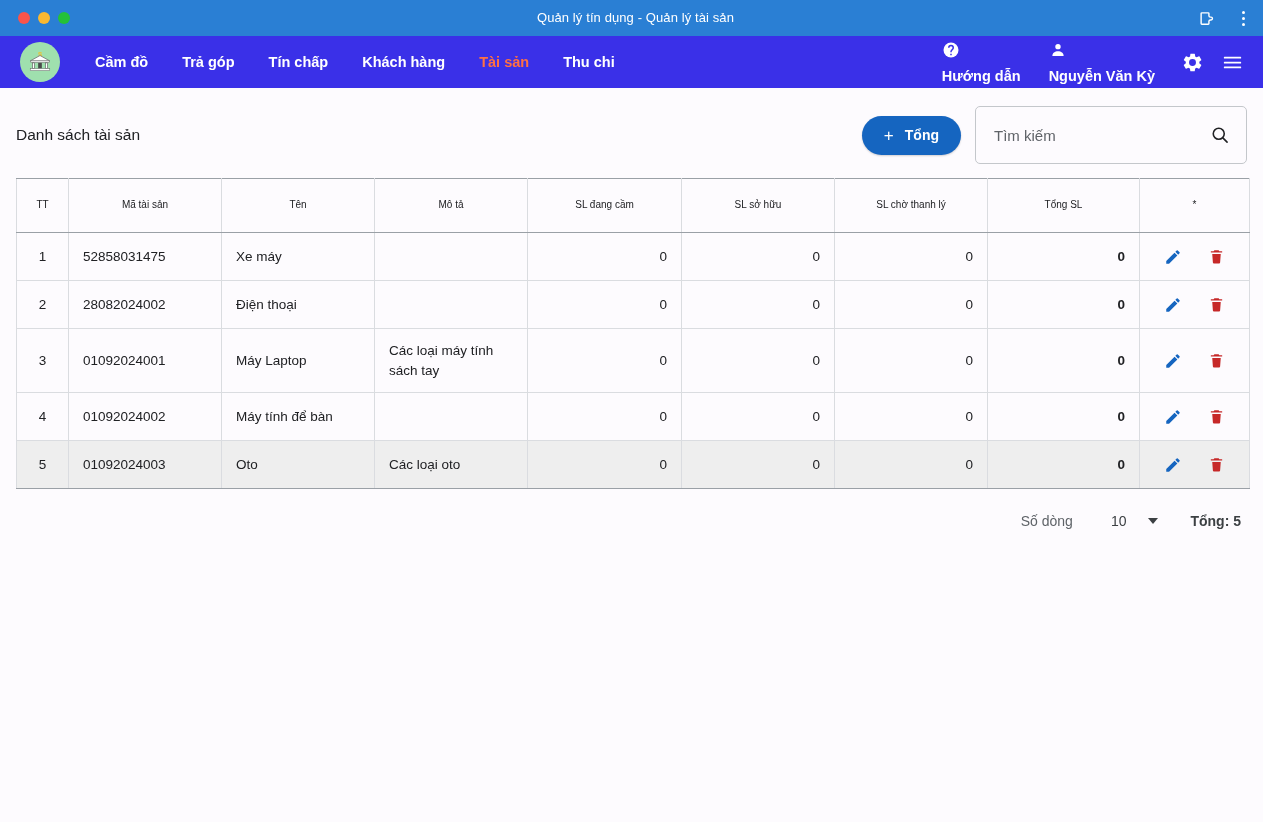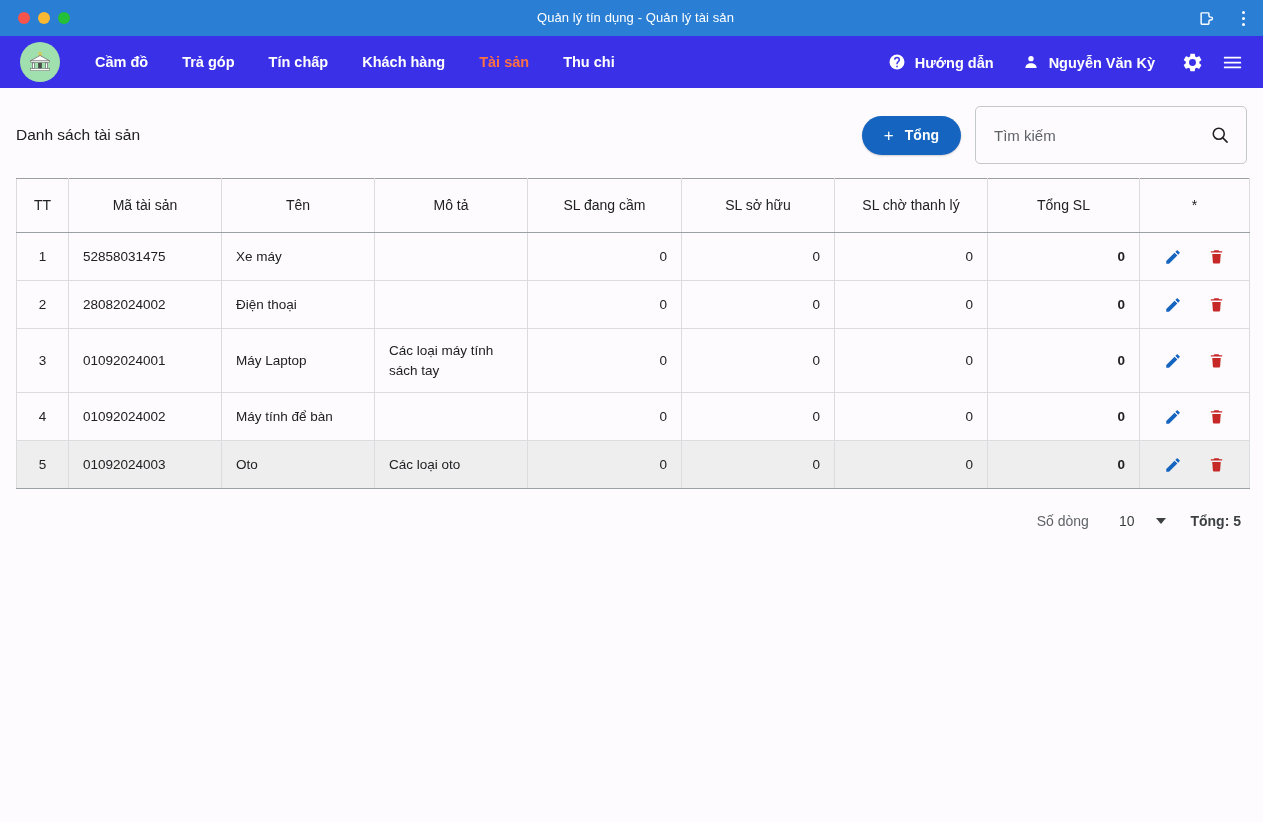--- a/index.html
+++ b/index.html
@@ -106,28 +106,29 @@
   .nav-link.active { color: #ff7043; }
 
   .nav-right {
     margin-left: auto;
     display: flex;
     align-items: center;
     gap: 0;
   }
   .nav-item {
     display: flex;
-    align-items: flex-end;
+    align-items: flex-start;
     gap: 9px;
     color: #fff;
     font-size: 14.5px;
     font-weight: bold;
     padding: 6px 14px;
     cursor: pointer;
     white-space: nowrap;
+    flex-direction: column;
   }
   .icon-btn {
     display: flex; align-items: center; justify-content: center;
     color: #fff;
     width: 34px; height: 34px;
     cursor: pointer;
     margin-left: 6px;
   }
 
   
@@ -192,21 +193,21 @@
   .search-icon { color: #202124; display: flex; align-items: center; cursor: pointer; }
 
   
   table.data {
     width: 100%;
     border-collapse: collapse;
     background: #fdfbfe;
     table-layout: fixed;
   }
   table.data th {
-    font-size: 14px;
+    font-size: 10px;
     font-weight: normal;
     color: #202124;
     text-align: center;
     vertical-align: middle;
     padding: 12px 10px;
     border: 1px solid #dadce0;
     border-top: 1px solid #9aa0a6;
     border-bottom: 1px solid #9aa0a6;
     height: 54px;
     line-height: 1.25;
@@ -255,21 +256,21 @@
   col.w-sl2  { width: 153px; }
   col.w-sl3  { width: 153px; }
   col.w-tong { width: 152px; }
   col.w-act  { width: 110px; }
 
   
   .table-footer {
     display: flex;
     align-items: center;
     justify-content: flex-end;
-    gap: 8px;
+    gap: 16px;
     padding: 24px 6px 0 0;
     font-size: 14px;
     color: #5f6368;
   }
   .rows-label { margin-right: 22px; }
   .rows-select {
     display: flex;
     align-items: center;
     gap: 22px;
     cursor: pointer;

